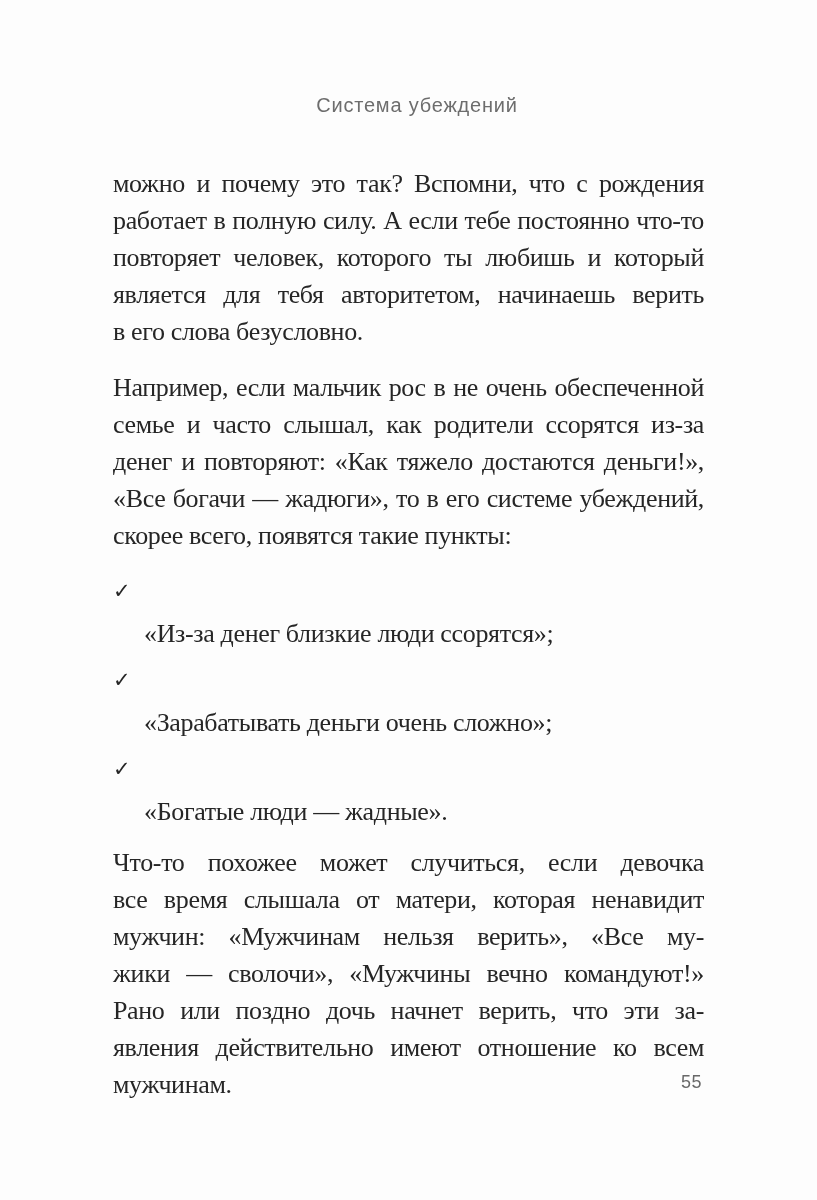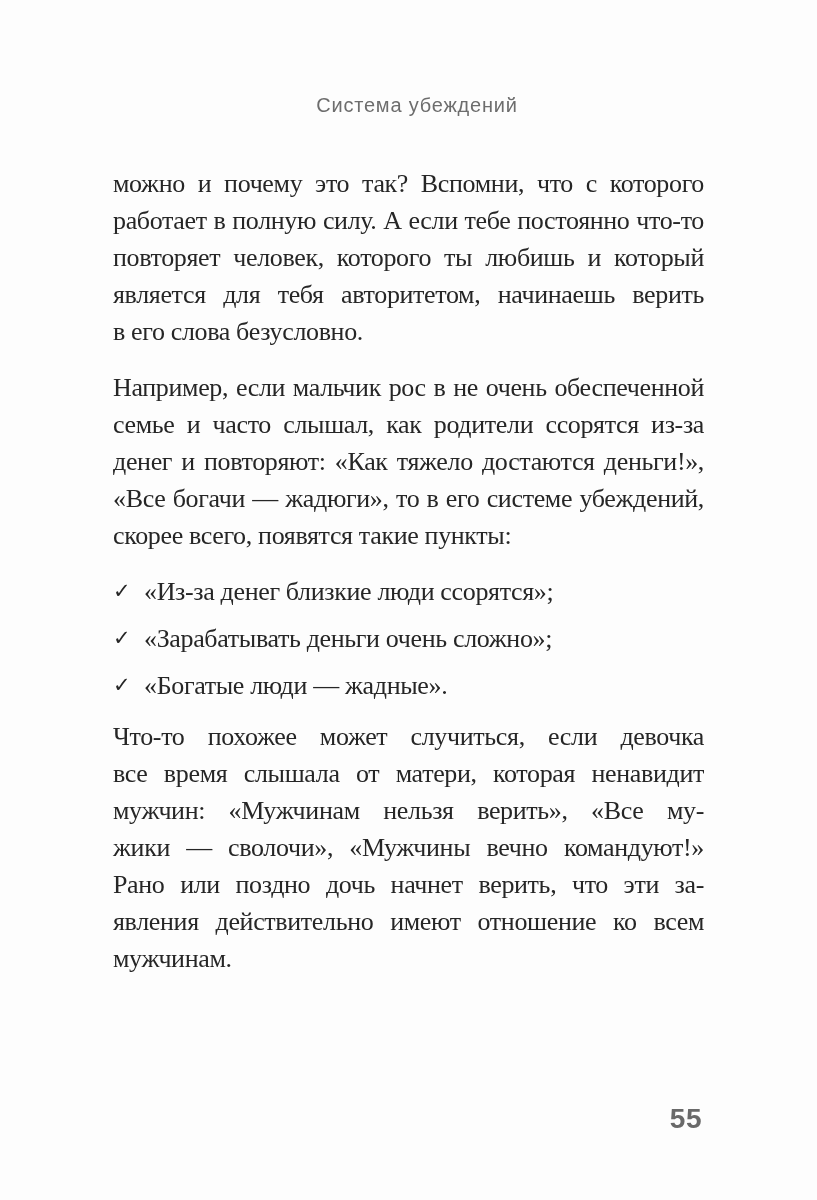--- a/index.html
+++ b/index.html
@@ -56,42 +56,41 @@
   }
   .list-item:last-child { margin-bottom: 0; }
   .check {
     flex: none;
     width: 31px;
     font-family: "DejaVu Sans", sans-serif;
     font-size: 21px;
     line-height: 37px;
     color: var(--text-color, #262626);
   }
-  .item-text { flex: 1; }
+  .item-text { flex: 1; margin-top: 42px; }
   .page-number {
     position: absolute;
     top: 1072px;
     right: 115px;
     font-family: "Liberation Sans", sans-serif;
-    font-size: 28px;
-    font-weight: 700;
+    font-size: 18px;
+    font-weight: 400;
     letter-spacing: 0.5px;
     color: var(--pagenum-color, #696969);
-    margin-top: 31px;
   }
 </style>
 </head>
 <body>
 
 <div class="page">
   <div class="running-head">Система убеждений</div>
 
   <div class="content" id="content">
       <div class="para">
-        <div class="line">можно и почему это так? Вспомни, что с которого</div>
+        <div class="line">можно и почему это так? Вспомни, что с рождения</div>
         <div class="line">работает в полную силу. А если тебе постоянно что-то</div>
         <div class="line">повторяет человек, которого ты любишь и который</div>
         <div class="line">является для тебя авторитетом, начинаешь верить</div>
         <div class="line last">в его слова безусловно.</div>
       </div>
       <div class="para">
         <div class="line">Например, если мальчик рос в не очень обеспеченной</div>
         <div class="line">семье и часто слышал, как родители ссорятся из-за</div>
         <div class="line">денег и повторяют: «Как тяжело достаются деньги!»,</div>
         <div class="line">«Все богачи — жадюги», то в его системе убеждений,</div>

